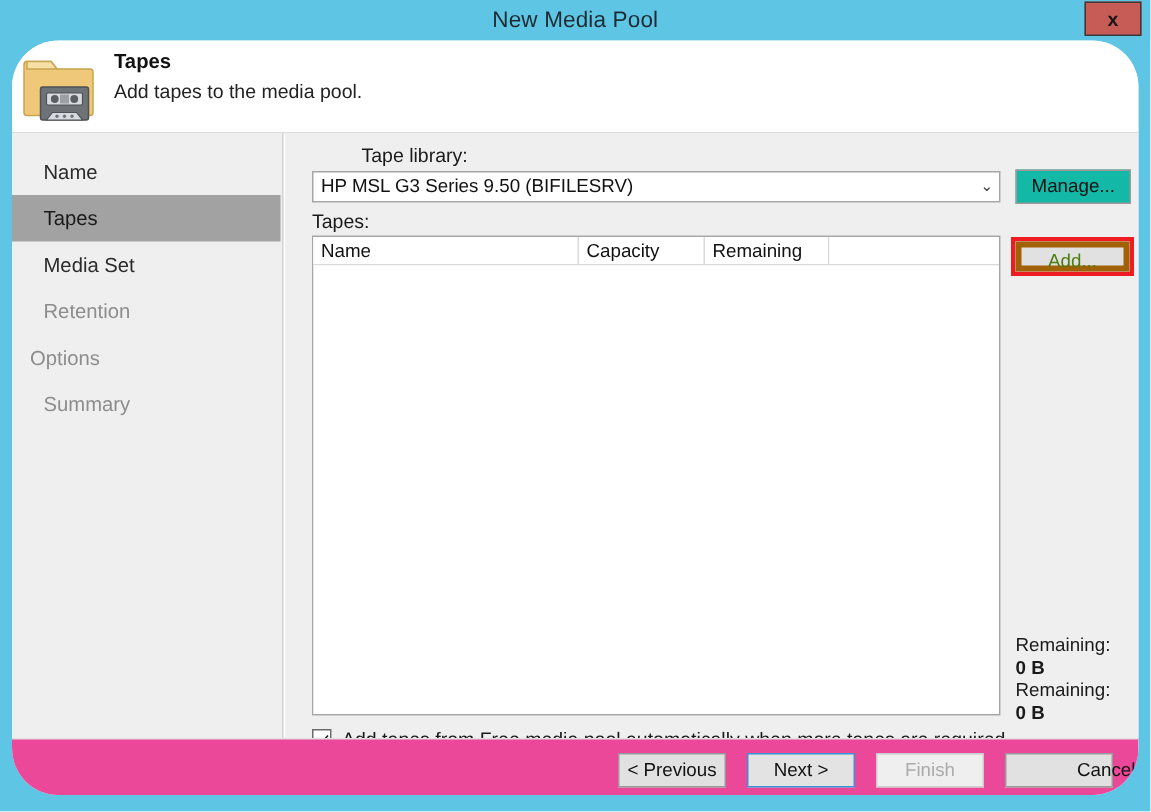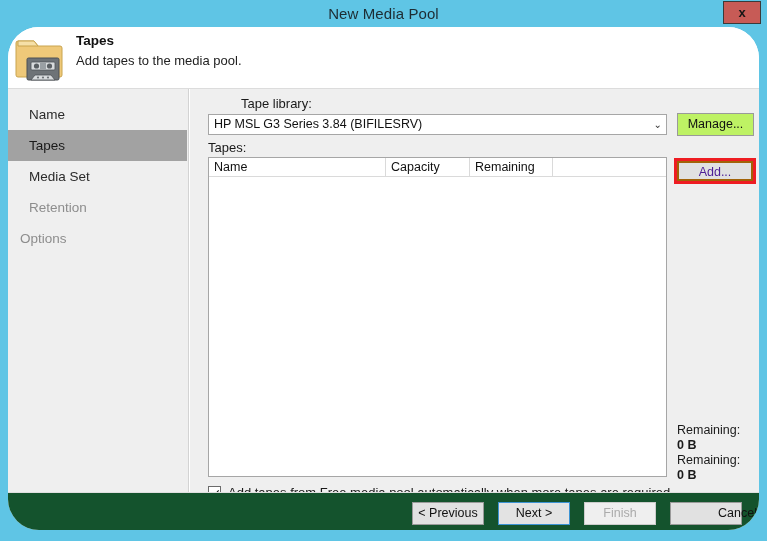--- a/index.html
+++ b/index.html
@@ -180,21 +180,21 @@
     font-size: 10px;
     color: #333;
   }
 
   #manage-button {
     position: absolute;
     left: 487px;
     top: 24px;
     width: 77px;
     height: 23px;
-    background: #bef264;
+    background: #14b8a6;
     border: 1px solid #9a9a9a;
     box-sizing: border-box;
     font-size: 12.5px;
     color: #111111;
     text-align: center;
     line-height: 21px;
     cursor: pointer;
   }
 
   
@@ -250,24 +250,24 @@
     border: 3px solid #EE1C22;
     box-sizing: border-box;
   }
   #add-button {
     position: absolute;
     left: 487px;
     top: 72px;
     width: 76px;
     height: 20px;
     background: #E1E1E1;
-    border: 2px solid #a16207;
-    box-sizing: border-box;
-    font-size: 12.5px;
-    color: #4c1d95;
+    border: 4px solid #a16207;
+    box-sizing: border-box;
+    font-size: 12.5px;
+    color: #4d7c0f;
     text-align: center;
     line-height: 18px;
     cursor: pointer;
   }
   #remove-button {
     position: absolute;
     left: 487px;
     top: 101px;
     width: 77px;
     height: 23px;
@@ -331,21 +331,21 @@
     white-space: nowrap;
   }
 
   
   #footer {
     position: absolute;
     left: 0;
     top: 465px;
     width: 751px;
     height: 38px;
-    background: #14532d;
+    background: #ec4899;
     border-top: 1px solid #dfdfdf;
     box-sizing: border-box;
   }
   .footer-btn {
     position: absolute;
     top: 9px;
     width: 72px;
     height: 23px;
     background: #E1E1E1;
     border: 1px solid #9a9a9a;
@@ -402,28 +402,29 @@
       <div id="header-title">Tapes</div>
       <div id="header-subtitle">Add tapes to the media pool.</div>
     </div>
 
     <div id="sidebar">
       <div class="nav-item" style="top:10px;">Name</div>
       <div class="nav-item selected" style="top:41px;">Tapes</div>
       <div class="nav-item" style="top:72px;">Media Set</div>
       <div class="nav-item dim" style="top:103px;">Retention</div>
       <div class="nav-item dim" style="top:134px;padding-left:12px;">Options</div>
+      <div class="nav-item dim" style="top:165px;">Summary</div>
     </div>
 
     <div id="content">
 
       <div class="field-label" id="tape-library-label">Tape library:</div>
 
       <div id="library-select">
-        <span>HP MSL G3 Series 3.84 (BIFILESRV)</span>
+        <span>HP MSL G3 Series 9.50 (BIFILESRV)</span>
         <span id="library-chevron">⌄</span>
       </div>
 
       <div id="manage-button">Manage...</div>
 
       <div class="field-label" id="tapes-label">Tapes:</div>
 
       <div id="tapes-list">
         <div id="list-header">
           <div class="col-head" id="col-name">Name</div>

